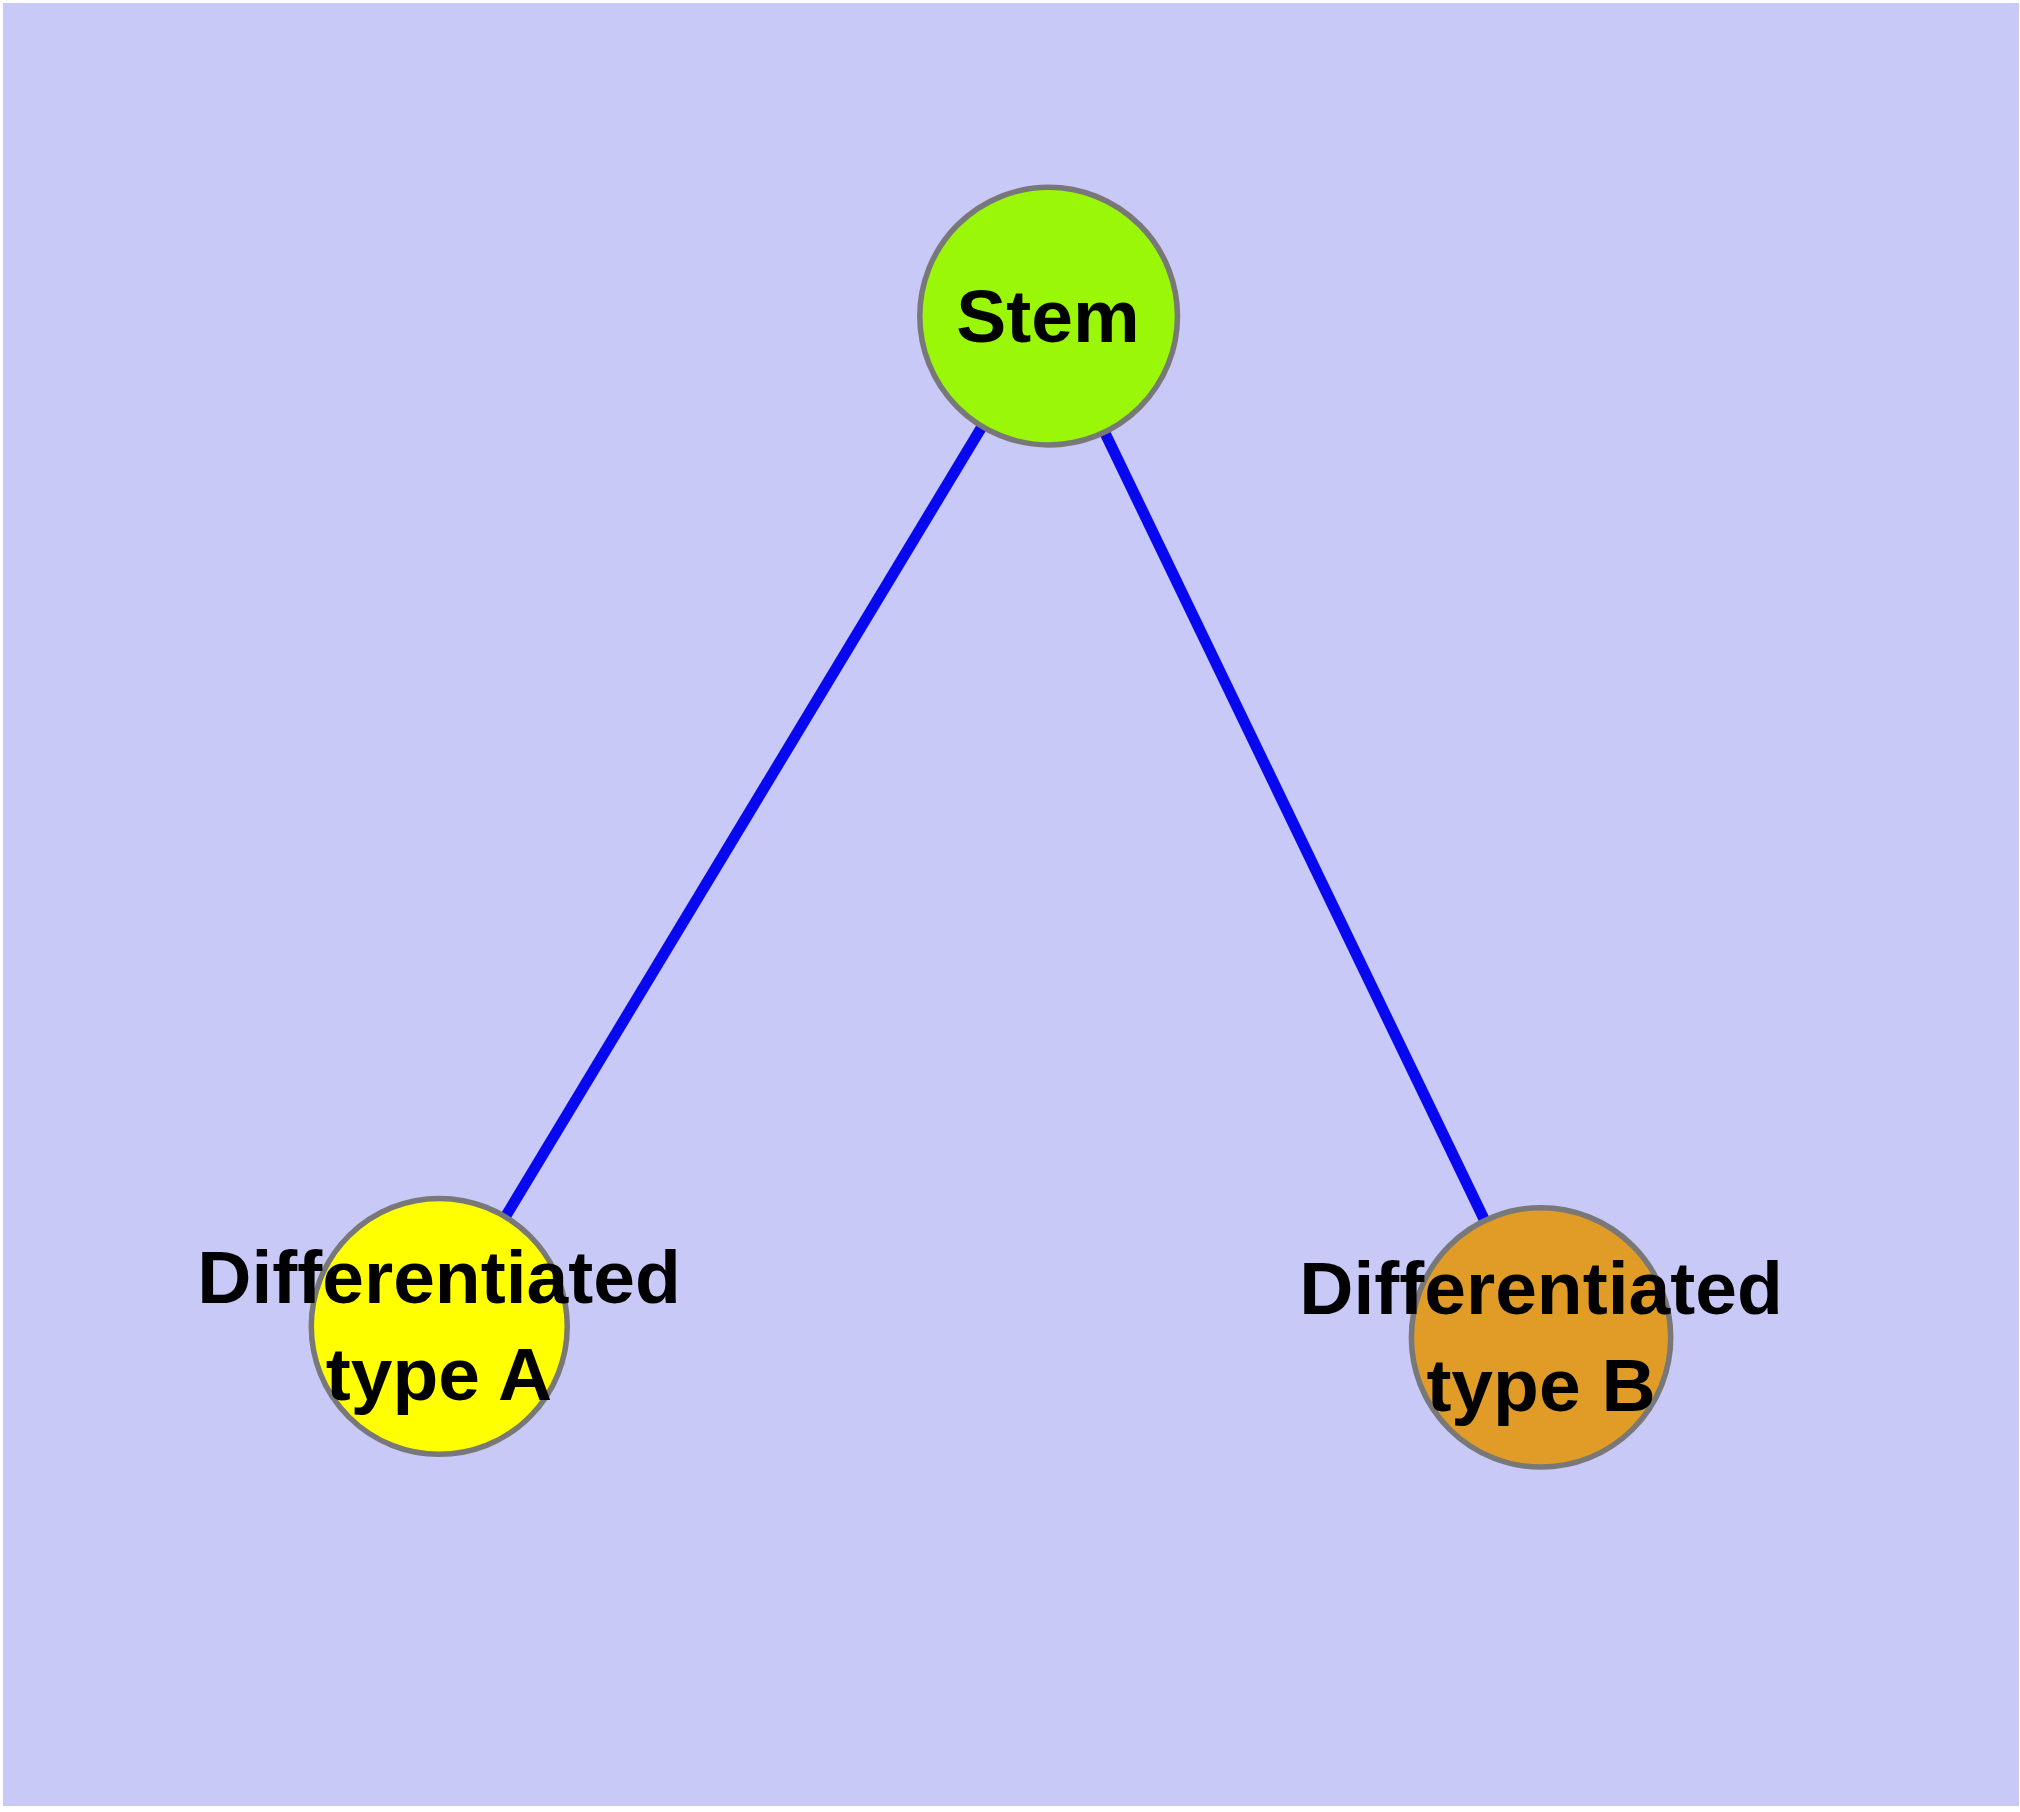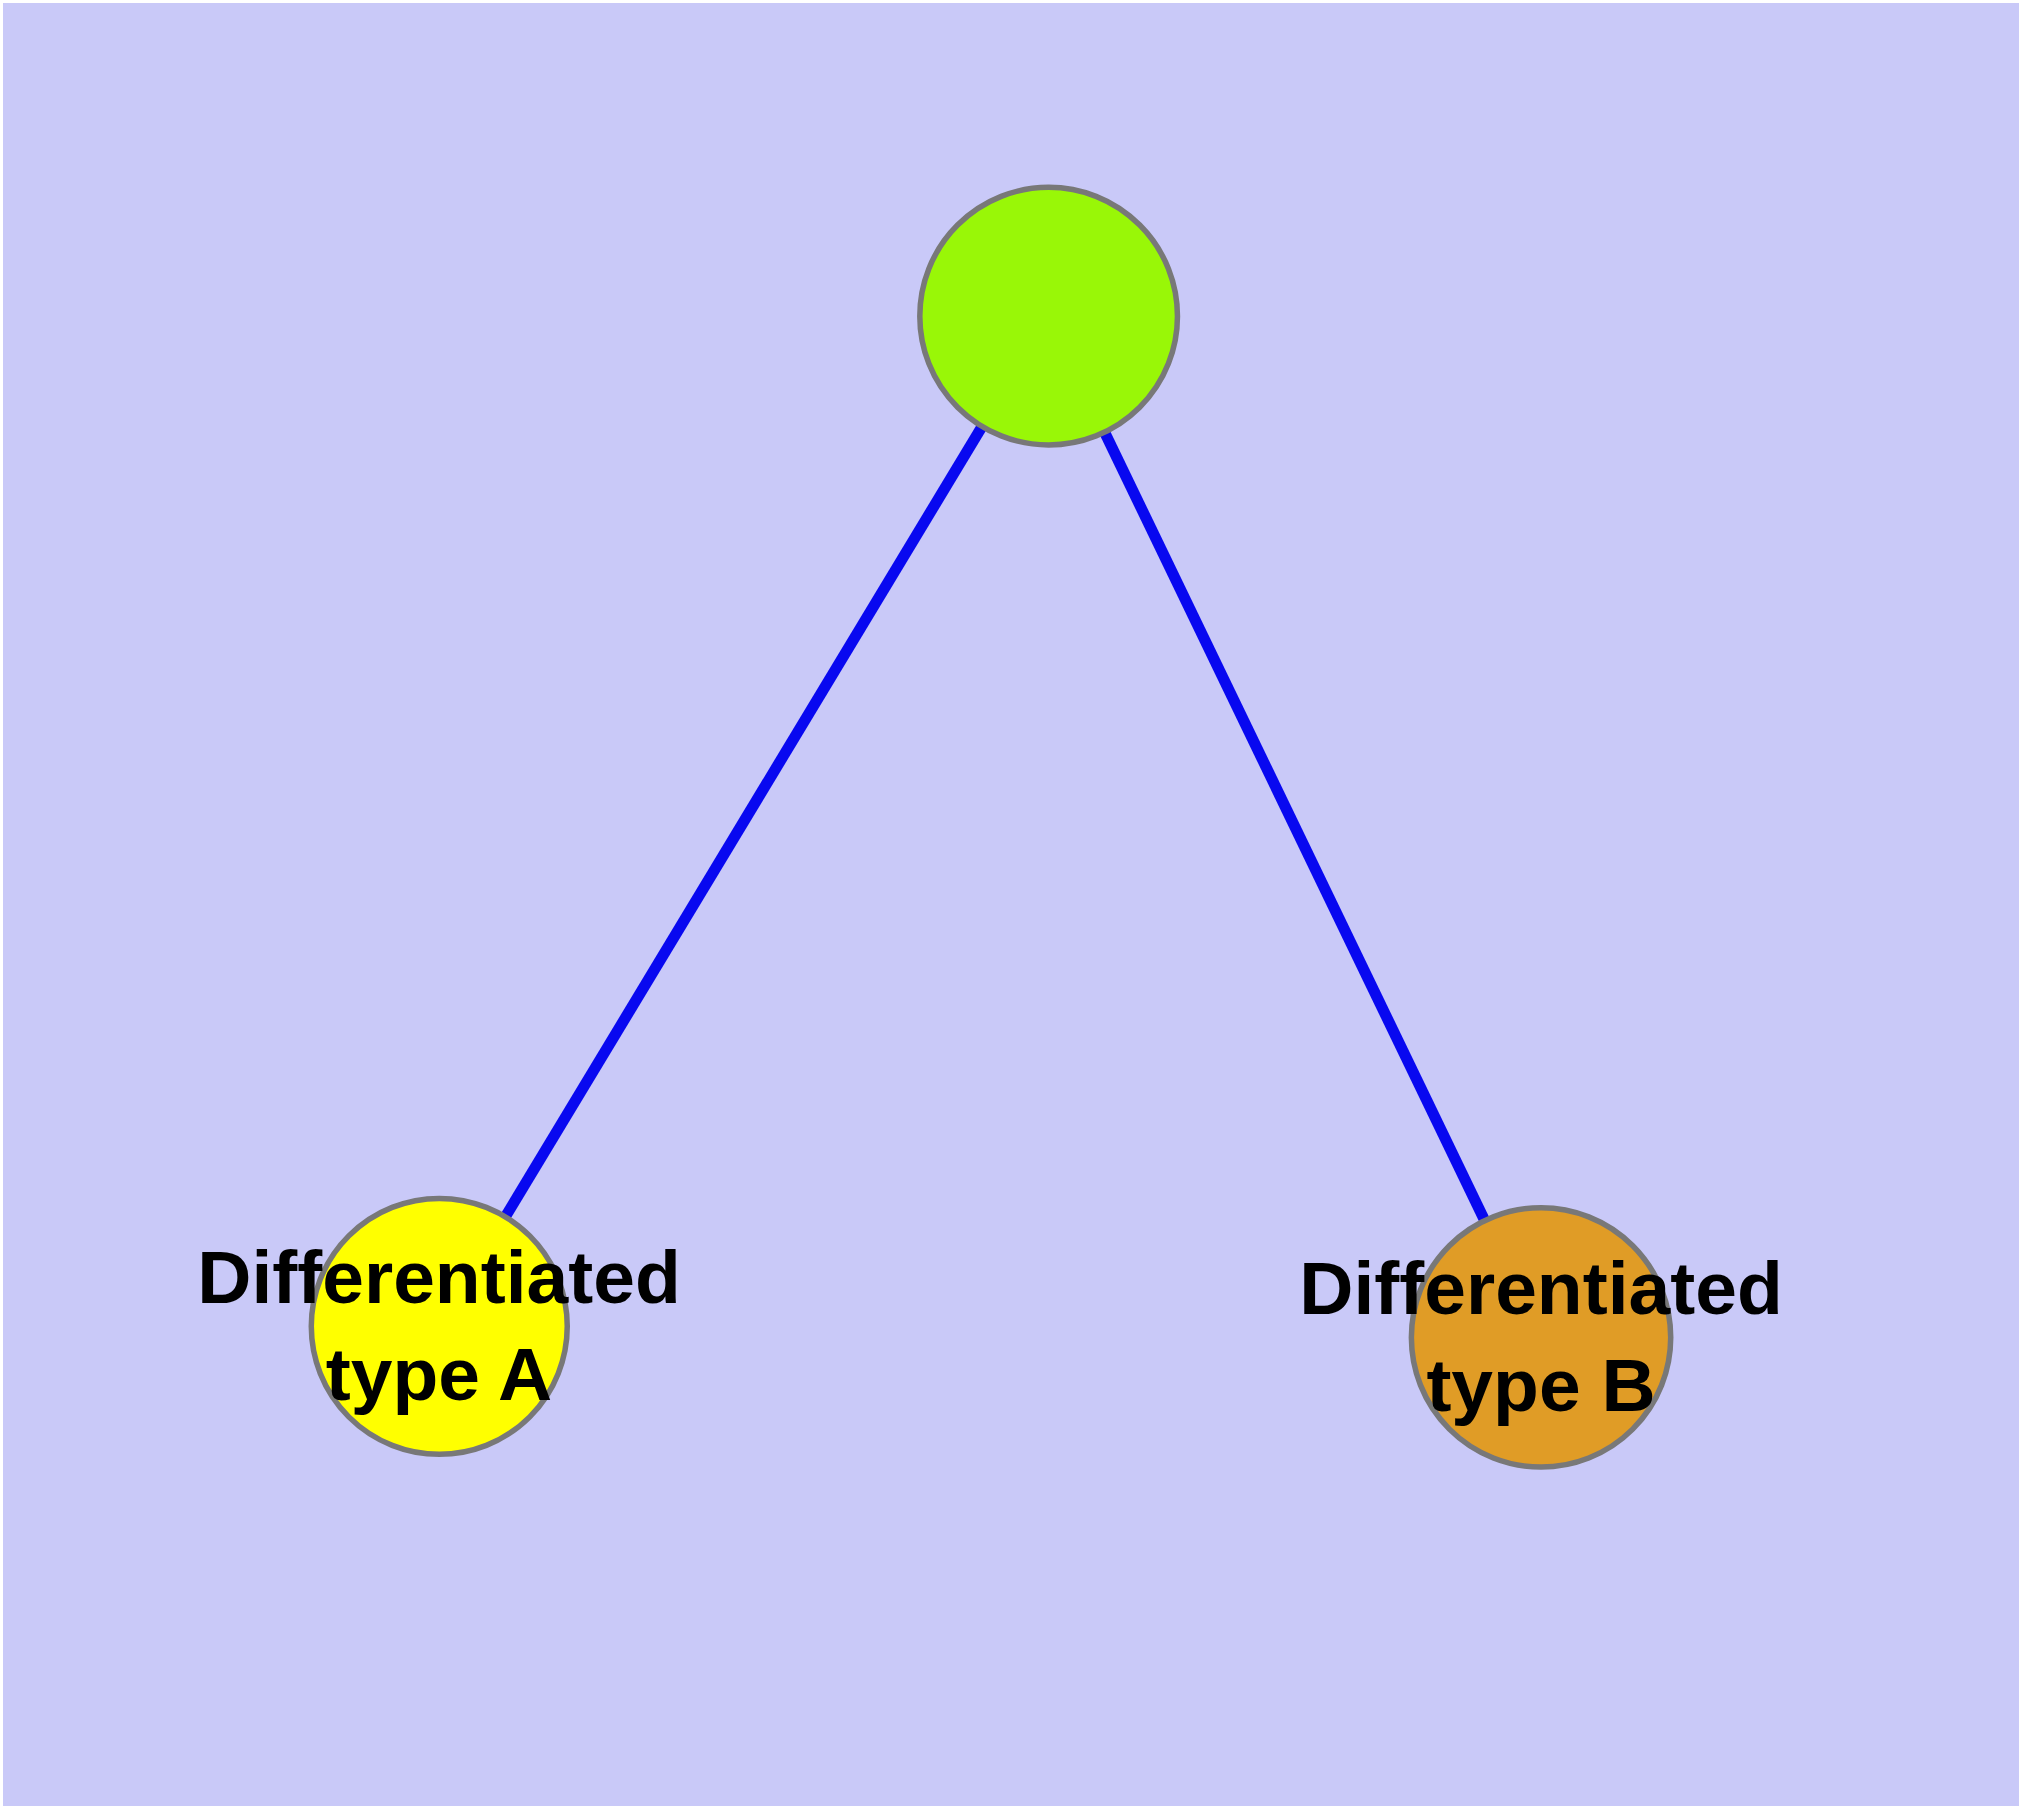--- a/index.html
+++ b/index.html
@@ -50,19 +50,20 @@
 <div id="root" style="width: 2021px; height: 1812px; background: rgb(255, 255, 255);">
   <div class="plot-bg" style="background: rgb(201, 201, 248);"></div>
   <svg id="graph-svg" width="2021" height="1812" viewBox="0 0 2384 2138">
       <line x1="1237" y1="373" x2="518" y2="1565" stroke="#0808F0" stroke-width="13"></line>
       <line x1="1237" y1="373" x2="1818" y2="1578" stroke="#0808F0" stroke-width="13"></line>
       <circle cx="1237" cy="373" r="152" fill="#99F707" stroke="#787878" stroke-width="6.5"></circle>
       <circle cx="518" cy="1565" r="151" fill="#FFFF00" stroke="#787878" stroke-width="6.5"></circle>
       <circle cx="1818" cy="1578" r="153" fill="#E09C26" stroke="#787878" stroke-width="6.5"></circle>
     </svg>
   <div class="labels-layer">
+      <div class="node-label" style="left: 1048px; top: 316px; color: rgb(0, 0, 0); font-size: 75px; line-height: 97px;">Stem</div>
       <div class="node-label" style="left: 439px; top: 1326px; color: rgb(0, 0, 0); font-size: 75px; line-height: 97px;">Differentiated
 type A</div>
       <div class="node-label" style="left: 1541px; top: 1337px; color: rgb(0, 0, 0); font-size: 75px; line-height: 97px;">Differentiated
 type B</div>
     </div>
 </div>
 
 
 </body></html>

